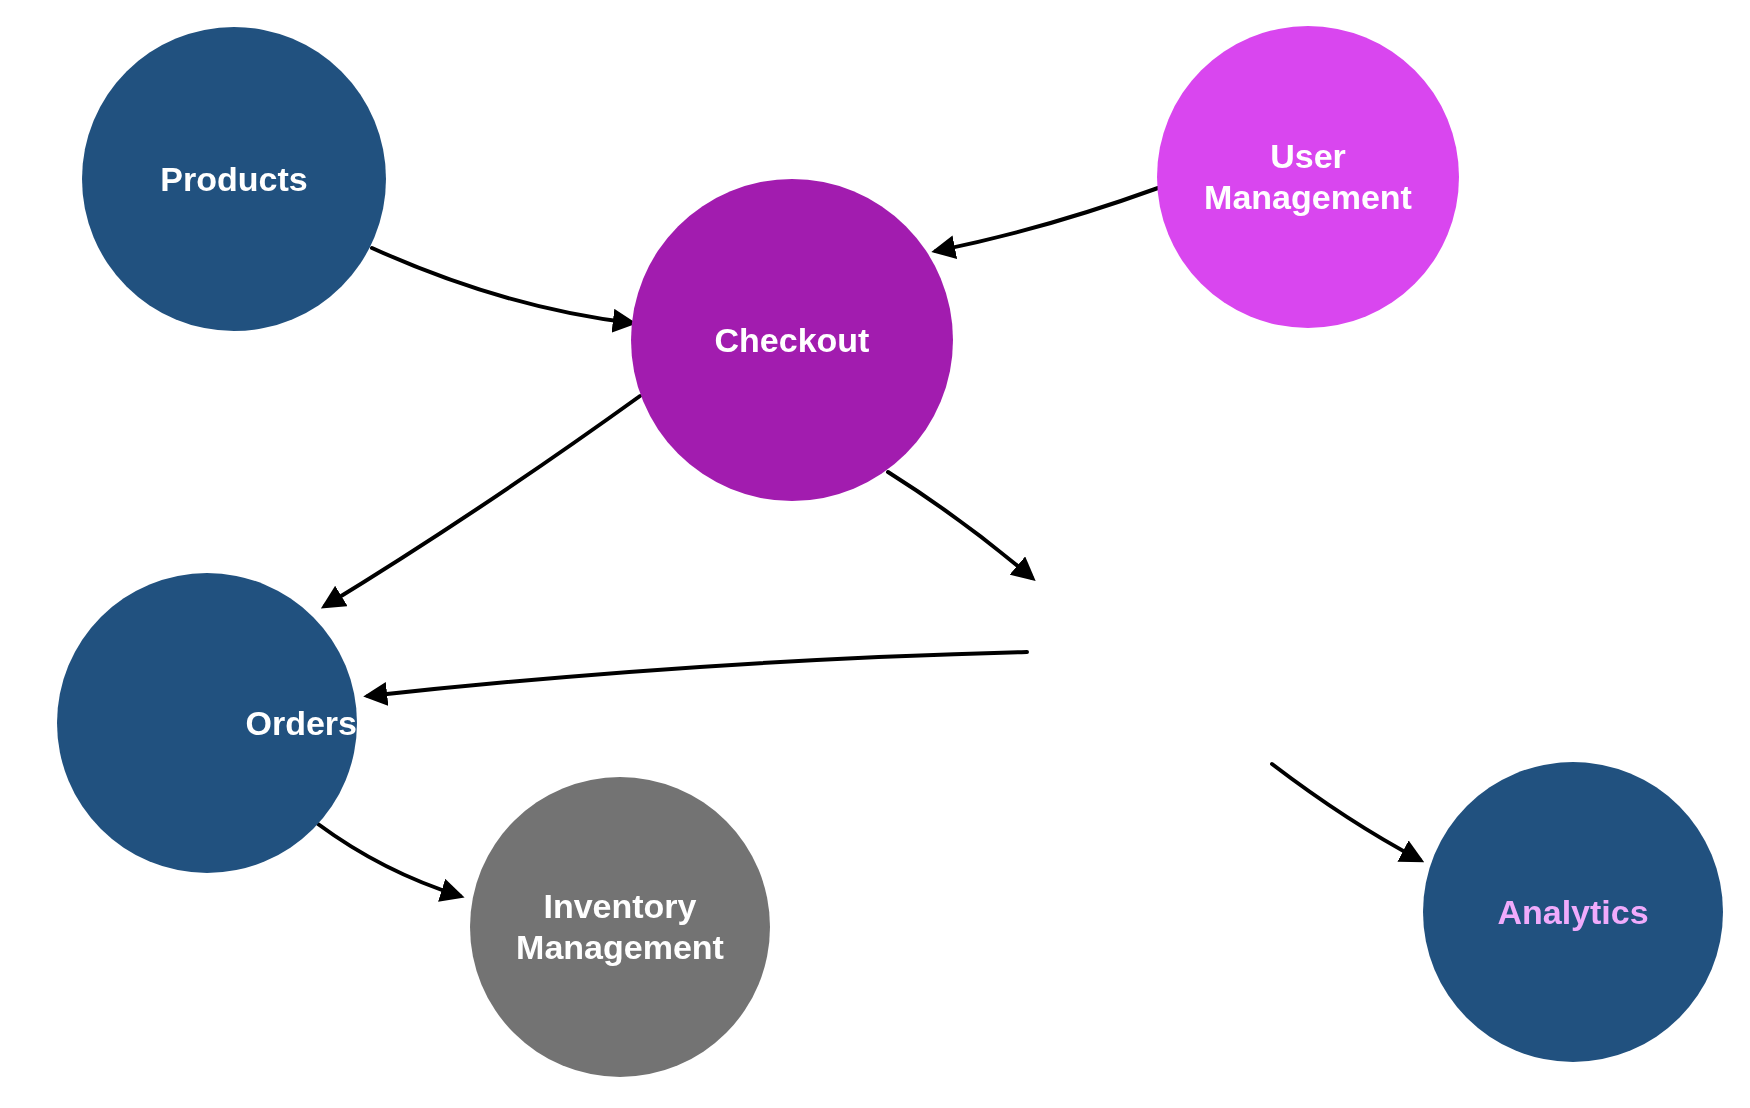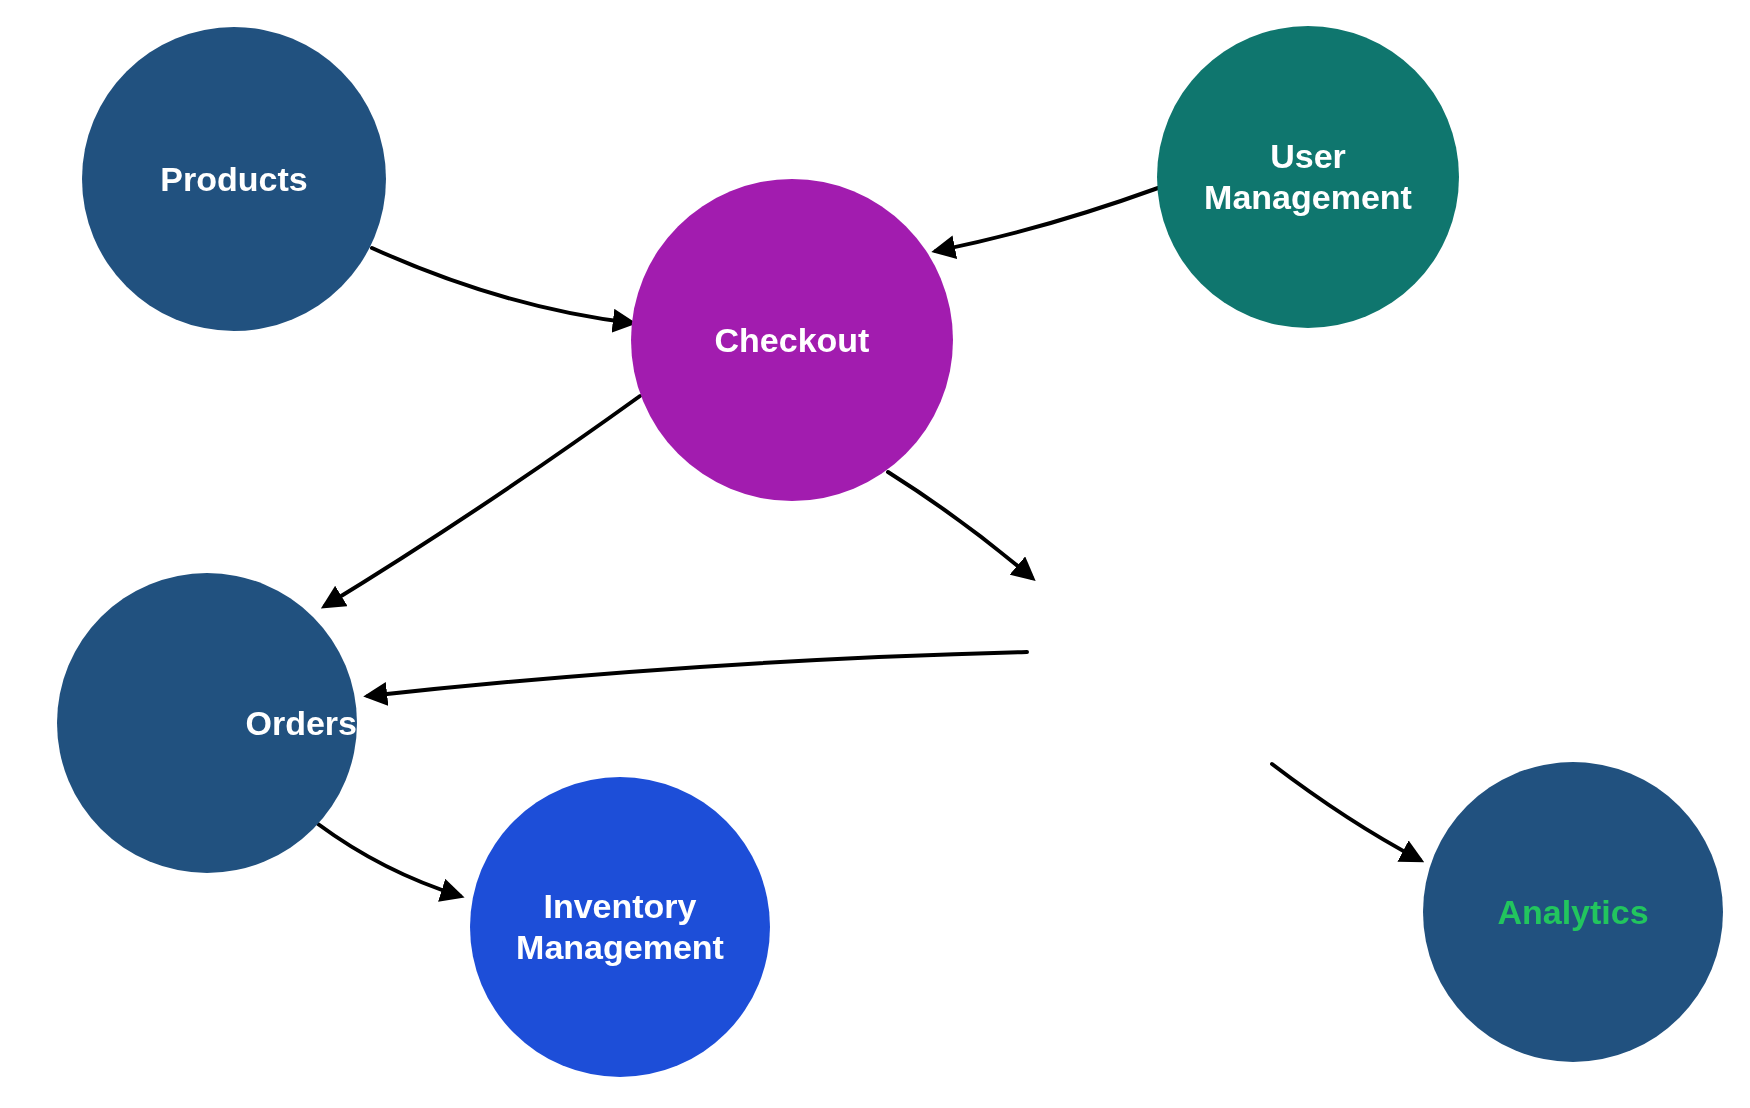--- a/index.html
+++ b/index.html
@@ -78,34 +78,34 @@
 
     <path class="edge" d="M 318 824 Q 383 872 460 896" marker-end="url(#arrowhead)" style="stroke: rgb(0, 0, 0);"></path>
 
     <path class="edge" d="M 1272 764 Q 1348 822 1420 860" marker-end="url(#arrowhead)" style="stroke: rgb(0, 0, 0);"></path>
   </svg>
 
   <div class="node node-products" style="background-color: rgb(33, 81, 127); color: rgb(255, 255, 255);">
     <span class="node-label">Products</span>
   </div>
 
-  <div class="node node-user-management" style="background-color: #0f766e; color: rgb(255, 255, 255);">
+  <div class="node node-user-management" style="background-color: #d946ef; color: rgb(255, 255, 255);">
     <span class="node-label">User Management</span>
   </div>
 
   <div class="node node-checkout" style="background-color: #a21caf; color: rgb(255, 255, 255);">
     <span class="node-label">Checkout</span>
   </div>
 
 
   <div class="node node-orders" style="background-color: rgb(33, 81, 127); color: rgb(255, 255, 255); justify-content: flex-end;">
     <span class="node-label">Orders</span>
   </div>
 
-  <div class="node node-inventory-management" style="background-color: #1d4ed8; color: rgb(255, 255, 255);">
+  <div class="node node-inventory-management" style="background-color: #737373; color: rgb(255, 255, 255);">
     <span class="node-label">Inventory Management</span>
   </div>
 
-  <div class="node node-analytics" style="background-color: rgb(33, 81, 127); color: #22c55e;">
+  <div class="node node-analytics" style="background-color: rgb(33, 81, 127); color: #f0abfc;">
     <span class="node-label">Analytics</span>
   </div>
 
 </div>
 
 </body></html>

